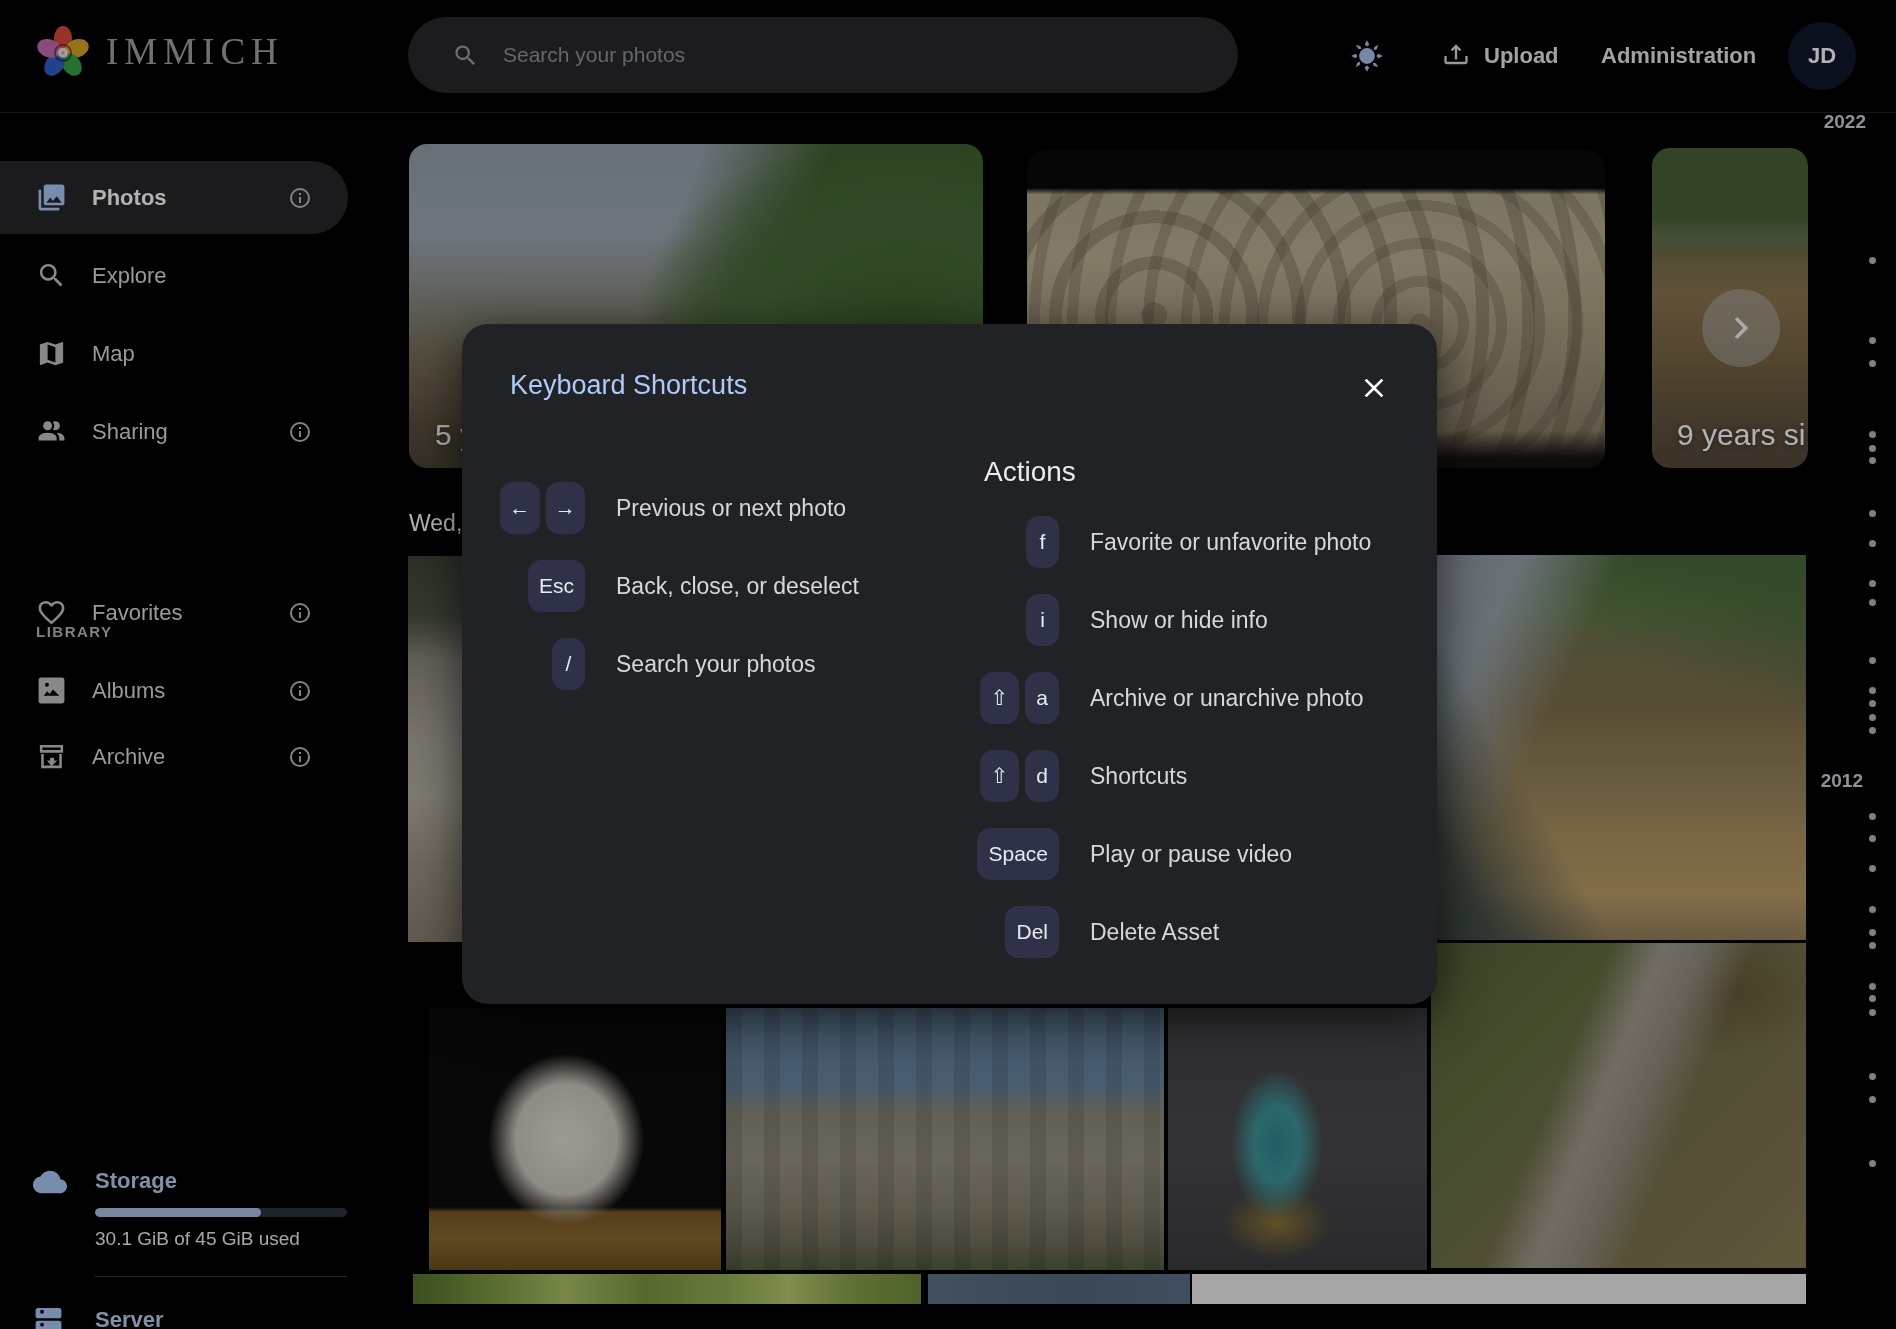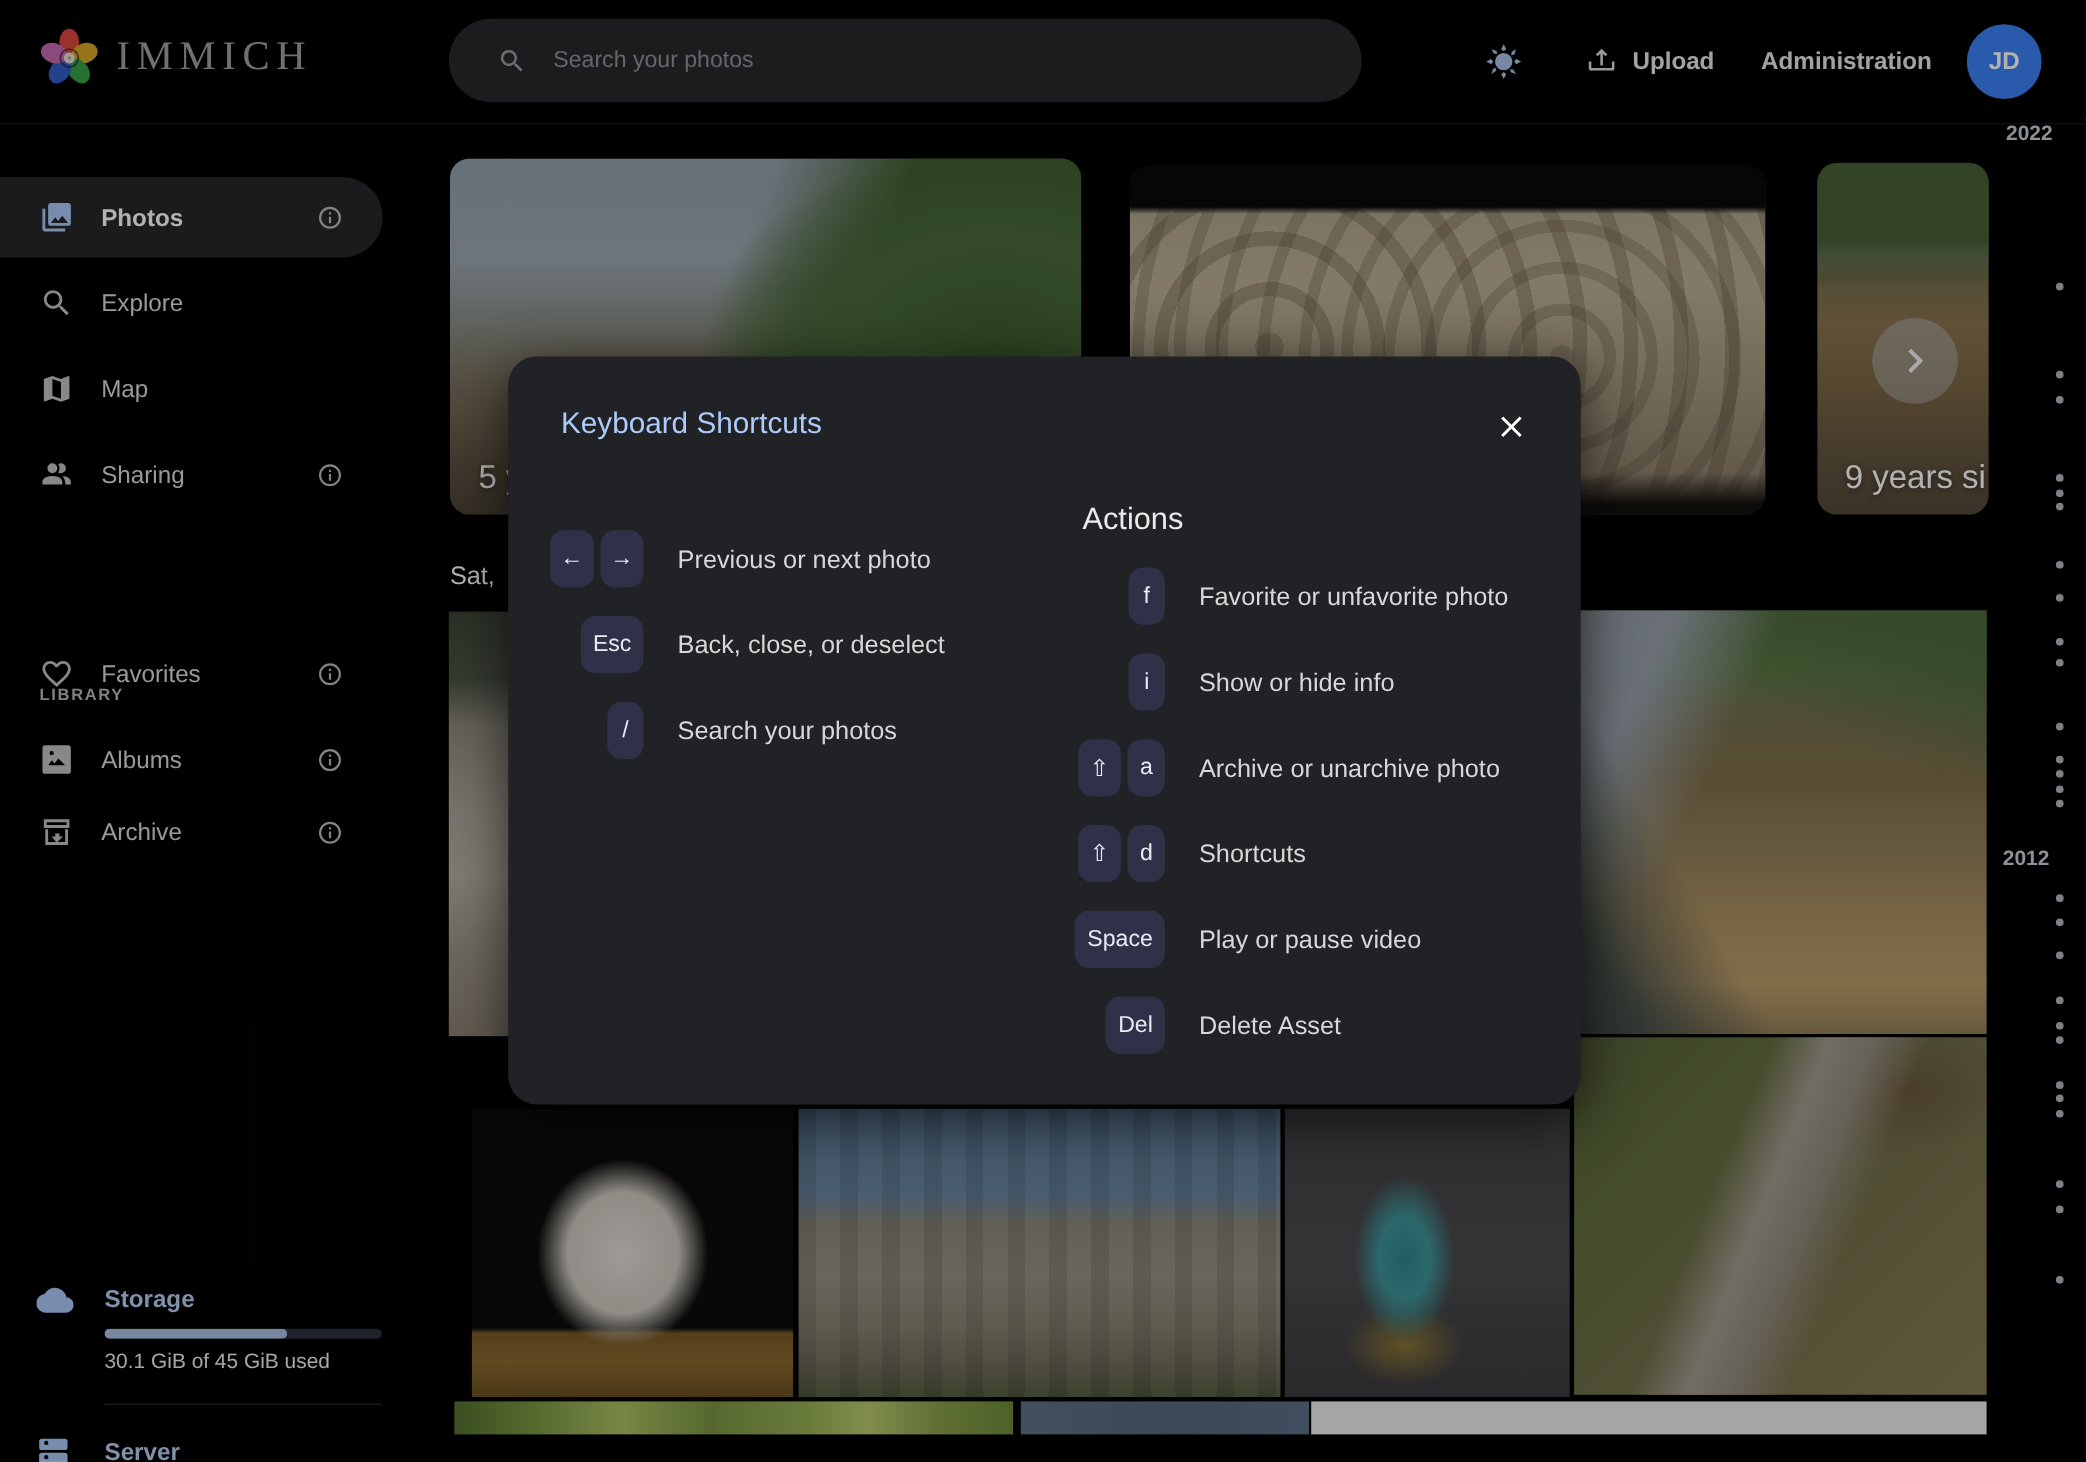--- a/index.html
+++ b/index.html
@@ -19,21 +19,21 @@
                 margin-left:22px;width:640px;font-family:inherit;}
   #search-input::placeholder{color:#8f949c;}
   .hdr-btn{position:absolute;top:0;height:112px;display:flex;align-items:center;gap:14px;
            color:#e9e9e9;font-size:22px;font-weight:700;cursor:pointer;}
   #theme-toggle{left:1340px;width:54px;justify-content:center;}
   #theme-toggle svg{width:38px;height:38px;color:#a9c3ea;}
   #upload-btn{left:1442px;}
   #upload-btn svg{width:28px;height:28px;color:#dcdcdc;}
   #admin-btn{left:1601px;}
   #avatar{position:absolute;left:1788px;top:22px;width:68px;height:68px;border-radius:50%;
-          background:#3b82f6;color:#fff;font-size:22px;font-weight:700;display:flex;
+          background:#0f172a;color:#fff;font-size:22px;font-weight:700;display:flex;
           align-items:center;justify-content:center;cursor:pointer;}
   
   #sidebar{position:absolute;left:0;top:112px;width:348px;height:1217px;background:#010101;z-index:9;}
   .nav-item{position:absolute;left:0;width:348px;height:73px;display:flex;align-items:center;cursor:pointer;}
   .nav-item.active{background:#28282b;border-radius:0 40px 40px 0;}
   .nav-item .nicon{position:absolute;left:36px;width:31px;height:31px;color:#c3c3c3;}
   .nav-item.active .nicon{color:#adcbfa;}
   .nav-item .nlabel{position:absolute;left:92px;font-size:22px;color:#dcdcdc;font-weight:400;}
   .nav-item.active .nlabel{color:#ffffff;font-weight:700;}
   .nav-item .iicon{position:absolute;left:288px;width:24px;height:24px;color:#bcbcbc;}
@@ -134,21 +134,21 @@
     </div>
     <div class="photo rounded" id="ph-relief"></div>
     <div class="photo rounded" id="ph-canyon">
       <span class="mem-text" style="left:25px">9 years si</span>
     </div>
     <div id="mem-next-btn">
       <svg viewBox="0 0 24 24" fill="currentColor">
           <path d="M8.59 16.59 13.17 12 8.59 7.41 10 6l6 6-6 6Z"></path>
         </svg>
     </div>
-    <div id="date-header">Sat,</div>
+    <div id="date-header">Wed,</div>
     <div class="photo" id="ph-dam"></div>
     <div class="photo" id="ph-beach"></div>
     <div class="photo" id="ph-bust"></div>
     <div class="photo" id="ph-ruins"></div>
     <div class="photo" id="ph-teacups"></div>
     <div class="photo" id="ph-lizard"></div>
     <div class="photo" id="ph-green"></div>
     <div class="photo" id="ph-bluegray"></div>
     <div class="photo" id="ph-gray"></div>
   </div>

